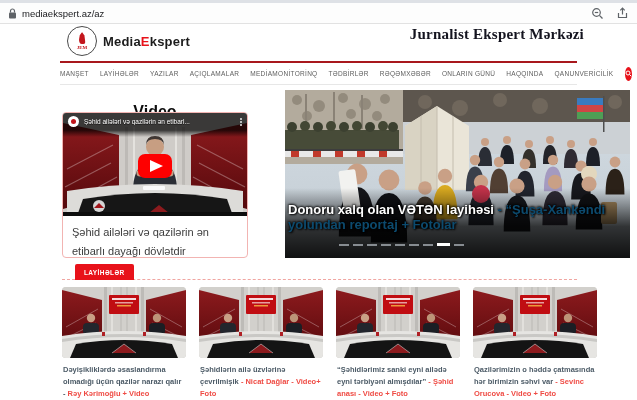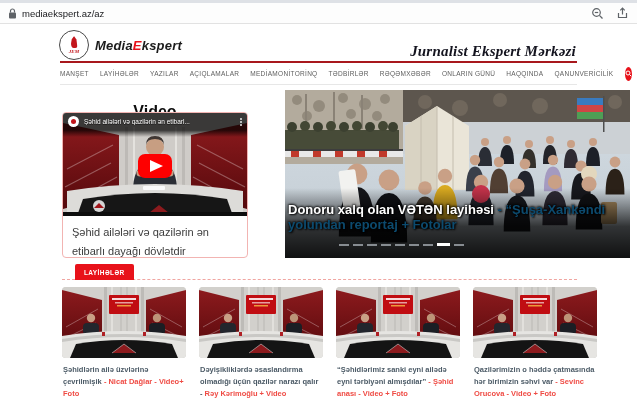--- a/index.html
+++ b/index.html
@@ -9,22 +9,22 @@
 
   
   .chrome-top{position:absolute;top:0;left:0;width:637px;height:3px;background:#dee1e6;}
   .addr-bar{position:absolute;top:3px;left:0;width:637px;height:21px;background:#fdfdfd;
             border-bottom:1px solid #e2e2e2;display:flex;align-items:center;padding:0 8px;box-sizing:border-box;}
   .addr-url{font-size:9.5px;color:#202124;margin-left:5px;}
   .addr-actions{margin-left:auto;display:flex;align-items:center;gap:12px;}
   .addr-actions svg{display:block;}
 
   
-  .site-header{position:absolute;top:26px;left:59px;width:517px;height:34px;
-               display:flex;align-items:flex-end;font-style:italic;}
+  .site-header{position:absolute;top:26px;left:67px;width:517px;height:34px;
+               display:flex;align-items:flex-start;}
   .logo{display:flex;align-items:center;gap:6px;cursor:pointer;}
   .emblem{position:relative;width:28px;height:28px;border:1px solid #4a4a4a;border-radius:50%;
           background:#fff;display:flex;flex-direction:column;align-items:center;justify-content:center;}
   .emblem-flame{width:7px;height:12px;background:#c3161c;border-radius:50% 50% 40% 40%;
                 clip-path:polygon(50% 0,85% 30%,100% 100%,0 100%,15% 30%);}
   .emblem-txt{font-size:5px;font-weight:bold;color:#c3161c;font-family:"Liberation Serif",serif;line-height:1;margin-top:1px;}
   .logo-name{font-size:13px;font-weight:bold;color:#1c1c1c;letter-spacing:.2px;}
   .logo-name .accent{color:#e8121a;}
   .site-title{margin-left:auto;font-family:"Liberation Serif",serif;font-weight:bold;
               font-size:15px;color:#14141f;letter-spacing:.2px;}
@@ -340,36 +340,36 @@
     <span class="projects-tab">LAYİHƏLƏR</span>
   </div>
 
   <div class="cards">
     <article class="card">
       <div class="thumb">
         <svg viewBox="0 0 124 71" width="124" height="71">
             <use href="#studio-scene"></use>
           </svg>
       </div>
+      <p><span class="ct">Dəyişikliklərdə əsaslandırma olmadığı üçün qazilər narazı qalır - </span><span class="cm">Rəy Kərimoğlu + Video</span></p>
+    </article>
+    <article class="card">
+      <div class="thumb">
+        <svg viewBox="0 0 124 71" width="124" height="71">
+            <use href="#studio-scene"></use>
+          </svg>
+      </div>
       <p><span class="ct">Şəhidlərin ailə üzvlərinə çevrilmişik </span><span class="cm">- Nicat Dağlar - Video+ Foto</span></p>
     </article>
     <article class="card">
       <div class="thumb">
         <svg viewBox="0 0 124 71" width="124" height="71">
             <use href="#studio-scene"></use>
           </svg>
       </div>
-      <p><span class="ct">Dəyişikliklərdə əsaslandırma olmadığı üçün qazilər narazı qalır - </span><span class="cm">Rəy Kərimoğlu + Video</span></p>
-    </article>
-    <article class="card">
-      <div class="thumb">
-        <svg viewBox="0 0 124 71" width="124" height="71">
-            <use href="#studio-scene"></use>
-          </svg>
-      </div>
       <p><span class="ct">“Şəhidlərimiz sanki eyni ailədə eyni tərbiyəni almışdılar” </span><span class="cm">- Şəhid anası - Video + Foto</span></p>
     </article>
     <article class="card">
       <div class="thumb">
         <svg viewBox="0 0 124 71" width="124" height="71">
             <use href="#studio-scene"></use>
           </svg>
       </div>
       <p><span class="ct">Qazilərimizin o həddə çatmasında hər birimizin səhvi var </span><span class="cm">- Sevinc Orucova - Video + Foto</span></p>
     </article>

